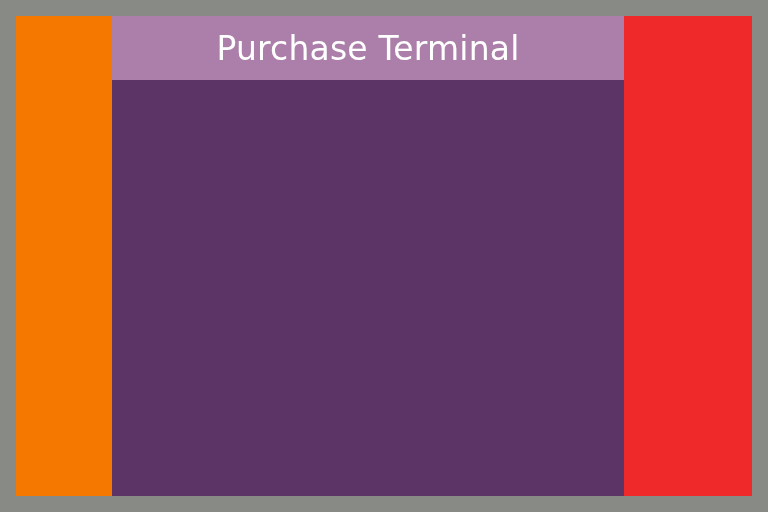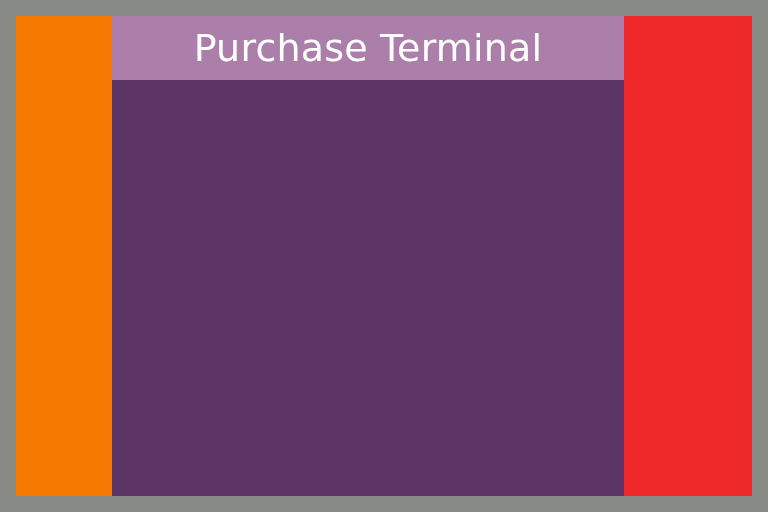--- a/index.html
+++ b/index.html
@@ -49,21 +49,21 @@
     background: #ac7faa;
     display: flex;
     align-items: center;
     justify-content: center;
     box-sizing: border-box;
   }
 
   .panel-title {
     color: #ffffff;
     font-family: "DejaVu Sans", sans-serif;
-    font-size: 38px;
+    font-size: 33px;
     font-weight: 400;
     line-height: 1;
     letter-spacing: 0.2px;
     white-space: nowrap;
   }
 
   .panel-body {
     flex: 1 1 auto;
     width: 100%;
     background: #5c3566;

